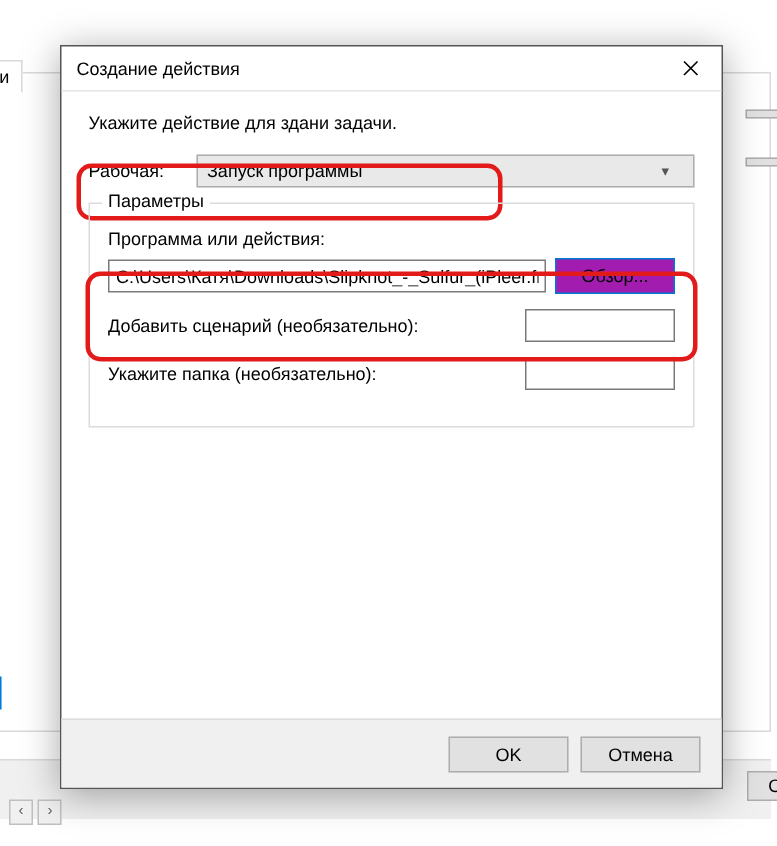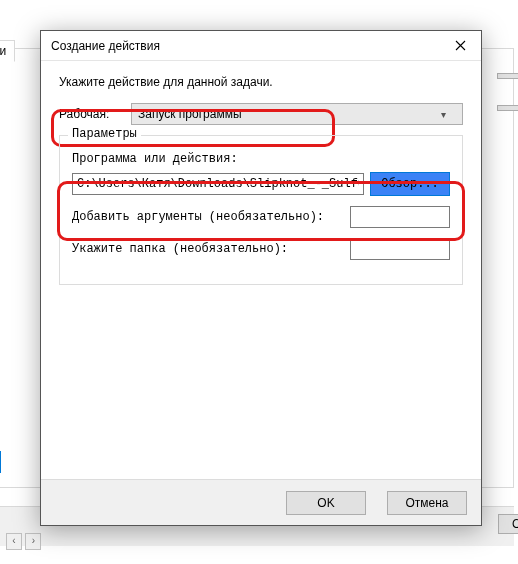--- a/index.html
+++ b/index.html
@@ -72,60 +72,59 @@
     position:absolute;
     left:10px; top:48px;
     width:284px; height:38px;
     pointer-events:none;
   }
   .group {
     border:1px solid #dcdcdc;
     margin-top:10px;
     padding: 14px 12px 14px 12px;
     position:relative;
-    font-family:Liberation Mono, monospace;
   }
   .group-legend {
     position:absolute; top:-9px; left:8px;
     background:#fff; padding:0 4px;
     font-size:12px;
   }
   .field-label { margin:2px 0 6px 0; }
   .row-inline { display:flex; align-items:center; gap:6px; margin-bottom:10px; }
   .text-input {
     border:1px solid #7a7a7a;
     height:22px; padding:0 4px;
     font-size:12px; font-family:inherit;
     background:#fff;
   }
   .prog-input { flex:1; }
   .browse-btn {
     border:1px solid #0078d7;
-    background:#3b82f6;
+    background:#a21caf;
     height:24px; width:80px;
     cursor:pointer;
     font-size:12px; font-family:inherit;
   }
   .highlight2 {
     border:3px solid #e21a1a;
     border-radius:10px;
     position:absolute;
     left:16px; top:120px;
     width:408px; height:60px;
     pointer-events:none;
   }
   .row-arg { display:flex; align-items:center; justify-content:space-between; margin-bottom:10px; }
   .small-input { width:100px; }
   .dlg-buttons {
     position:absolute;
     left:0; bottom:0; width:100%; height:46px;
     background:#f0f0f0;
     border-top:1px solid #dcdcdc;
     display:flex; align-items:center; justify-content:flex-end;
-    gap:21px; padding-right:14px;
+    gap:8px; padding-right:14px;
   }
   .dlg-btn {
     border:1px solid #adadad;
     background:#e1e1e1;
     width:80px; height:24px;
     cursor:pointer;
     font-size:12px; font-family:inherit;
   }
 </style>
 </head>
@@ -157,42 +156,42 @@
   <div class="titlebar">
     <span class="titlebar-text">Создание действия</span>
     <div class="close-btn">
       <svg viewBox="0 0 11 11">
           <path d="M1 1 L10 10 M10 1 L1 10" stroke="#000" stroke-width="1.1" fill="none"></path>
         </svg>
     </div>
   </div>
 
   <div class="dlg-body">
-    <div class="instruction">Укажите действие для данной задачи.</div>
+    <div class="instruction">Укажите действие для здани задачи.</div>
 
     <div class="row-action">
       <span class="action-label">Рабочая:</span>
       <div class="action-select">
         <span>Запуск программы</span>
         <span class="chev">▾</span>
       </div>
     </div>
     <div class="highlight1"></div>
 
     <div class="group">
       <div class="group-legend">Параметры</div>
 
       <div class="field-label">Программа или действия:</div>
       <div class="row-inline">
         <input class="text-input prog-input" value="C:\Users\Катя\Downloads\Slipknot_-_Sulfur_(iPleer.fm).m" style="">
         <button class="browse-btn">Обзор...</button>
       </div>
 
       <div class="row-arg">
-        <span>Добавить аргументы (необязательно):</span>
+        <span>Добавить сценарий (необязательно):</span>
         <input class="text-input small-input" value="" style="">
       </div>
 
       <div class="row-arg">
         <span>Укажите папка (необязательно):</span>
         <input class="text-input small-input" value="" style="">
       </div>
     </div>
     <div class="highlight2"></div>
   </div>

